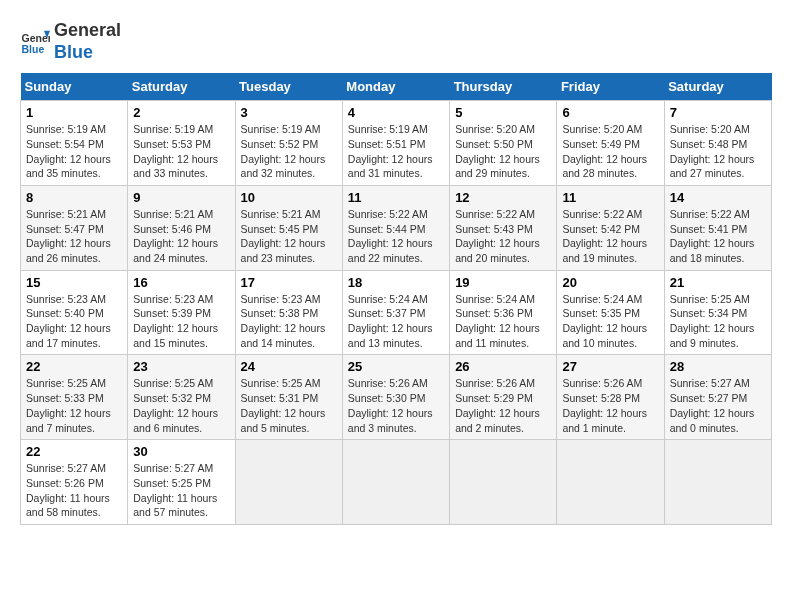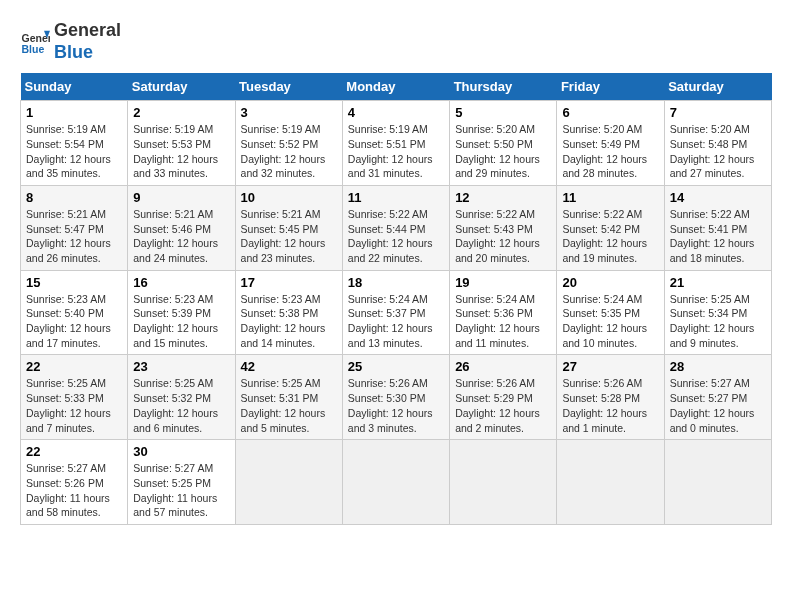--- a/index.html
+++ b/index.html
@@ -208,21 +208,21 @@
       <tr>
         <td>
           <span class="day-num">22</span>
           <div class="cell-text">Sunrise: 5:25 AM<br>Sunset: 5:33 PM<br>Daylight: 12 hours and 7 minutes.</div>
         </td>
         <td>
           <span class="day-num">23</span>
           <div class="cell-text">Sunrise: 5:25 AM<br>Sunset: 5:32 PM<br>Daylight: 12 hours and 6 minutes.</div>
         </td>
         <td>
-          <span class="day-num">42</span>
+          <span class="day-num">24</span>
           <div class="cell-text">Sunrise: 5:25 AM<br>Sunset: 5:31 PM<br>Daylight: 12 hours and 5 minutes.</div>
         </td>
         <td>
           <span class="day-num">25</span>
           <div class="cell-text">Sunrise: 5:26 AM<br>Sunset: 5:30 PM<br>Daylight: 12 hours and 3 minutes.</div>
         </td>
         <td>
           <span class="day-num">26</span>
           <div class="cell-text">Sunrise: 5:26 AM<br>Sunset: 5:29 PM<br>Daylight: 12 hours and 2 minutes.</div>
         </td>

